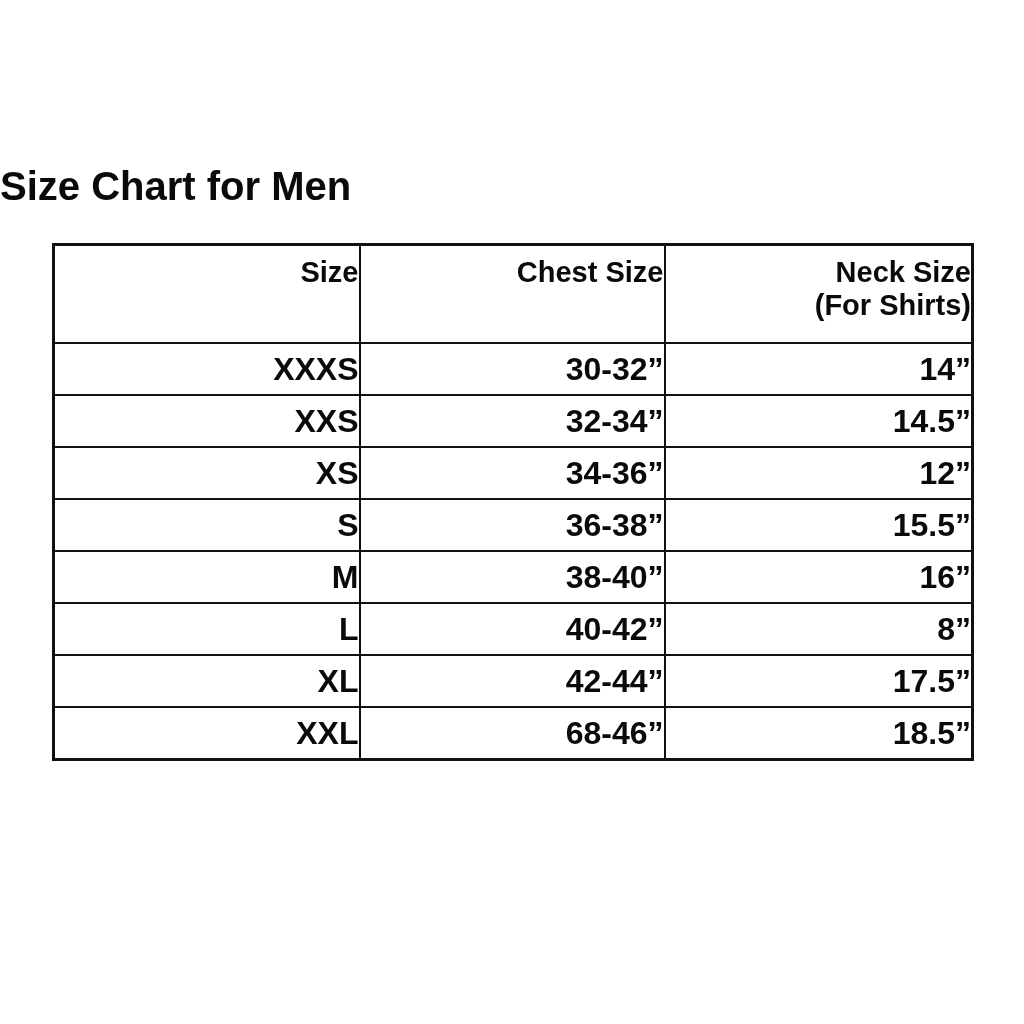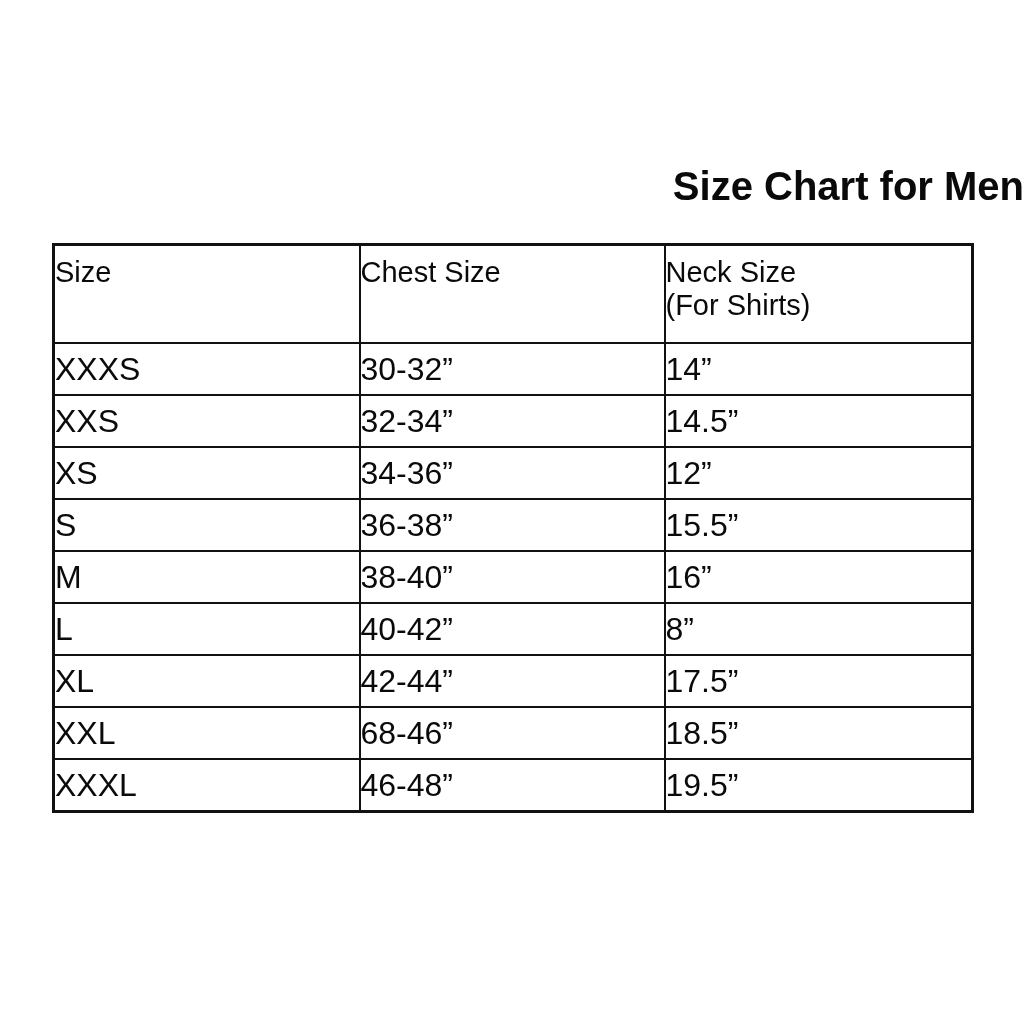--- a/index.html
+++ b/index.html
@@ -12,21 +12,21 @@
     height: 1024px;
     position: relative;
     font-family: "Liberation Sans", sans-serif;
     color: #0a0a0a;
   }
   .page-title {
     position: absolute;
     top: 166px;
     left: 0;
     width: 100%;
-    text-align: right;
+    text-align: left;
     font-size: 40px;
     font-weight: bold;
     line-height: 1;
     margin: 0;
     color: #0a0a0a;
   }
   table.size-chart {
     position: absolute;
     left: 52px;
     top: 243px;
@@ -35,22 +35,22 @@
     table-layout: fixed;
     background: #ffffff;
     border: 3px solid #111111;
   }
   table.size-chart col.c1 { width: 306px; }
   table.size-chart col.c2 { width: 305px; }
   table.size-chart col.c3 { width: 308px; }
   table.size-chart th,
   table.size-chart td {
     border: 2px solid #111111;
-    text-align: left;
-    font-weight: normal;
+    text-align: right;
+    font-weight: bold;
     padding: 0;
   }
   table.size-chart thead th {
     height: 86px;
     vertical-align: top;
     padding-top: 10px;
     font-size: 29px;
     line-height: 33px;
   }
   table.size-chart tbody td {
@@ -119,19 +119,14 @@
     <tr>
       <td>XL</td>
       <td>42-44”</td>
       <td>17.5”</td>
     </tr>
     <tr>
       <td>XXL</td>
       <td>68-46”</td>
       <td>18.5”</td>
     </tr>
-    <tr>
-      <td>XXXL</td>
-      <td>46-48”</td>
-      <td>19.5”</td>
-    </tr>
   </tbody>
 </table>
 
 </body></html>

